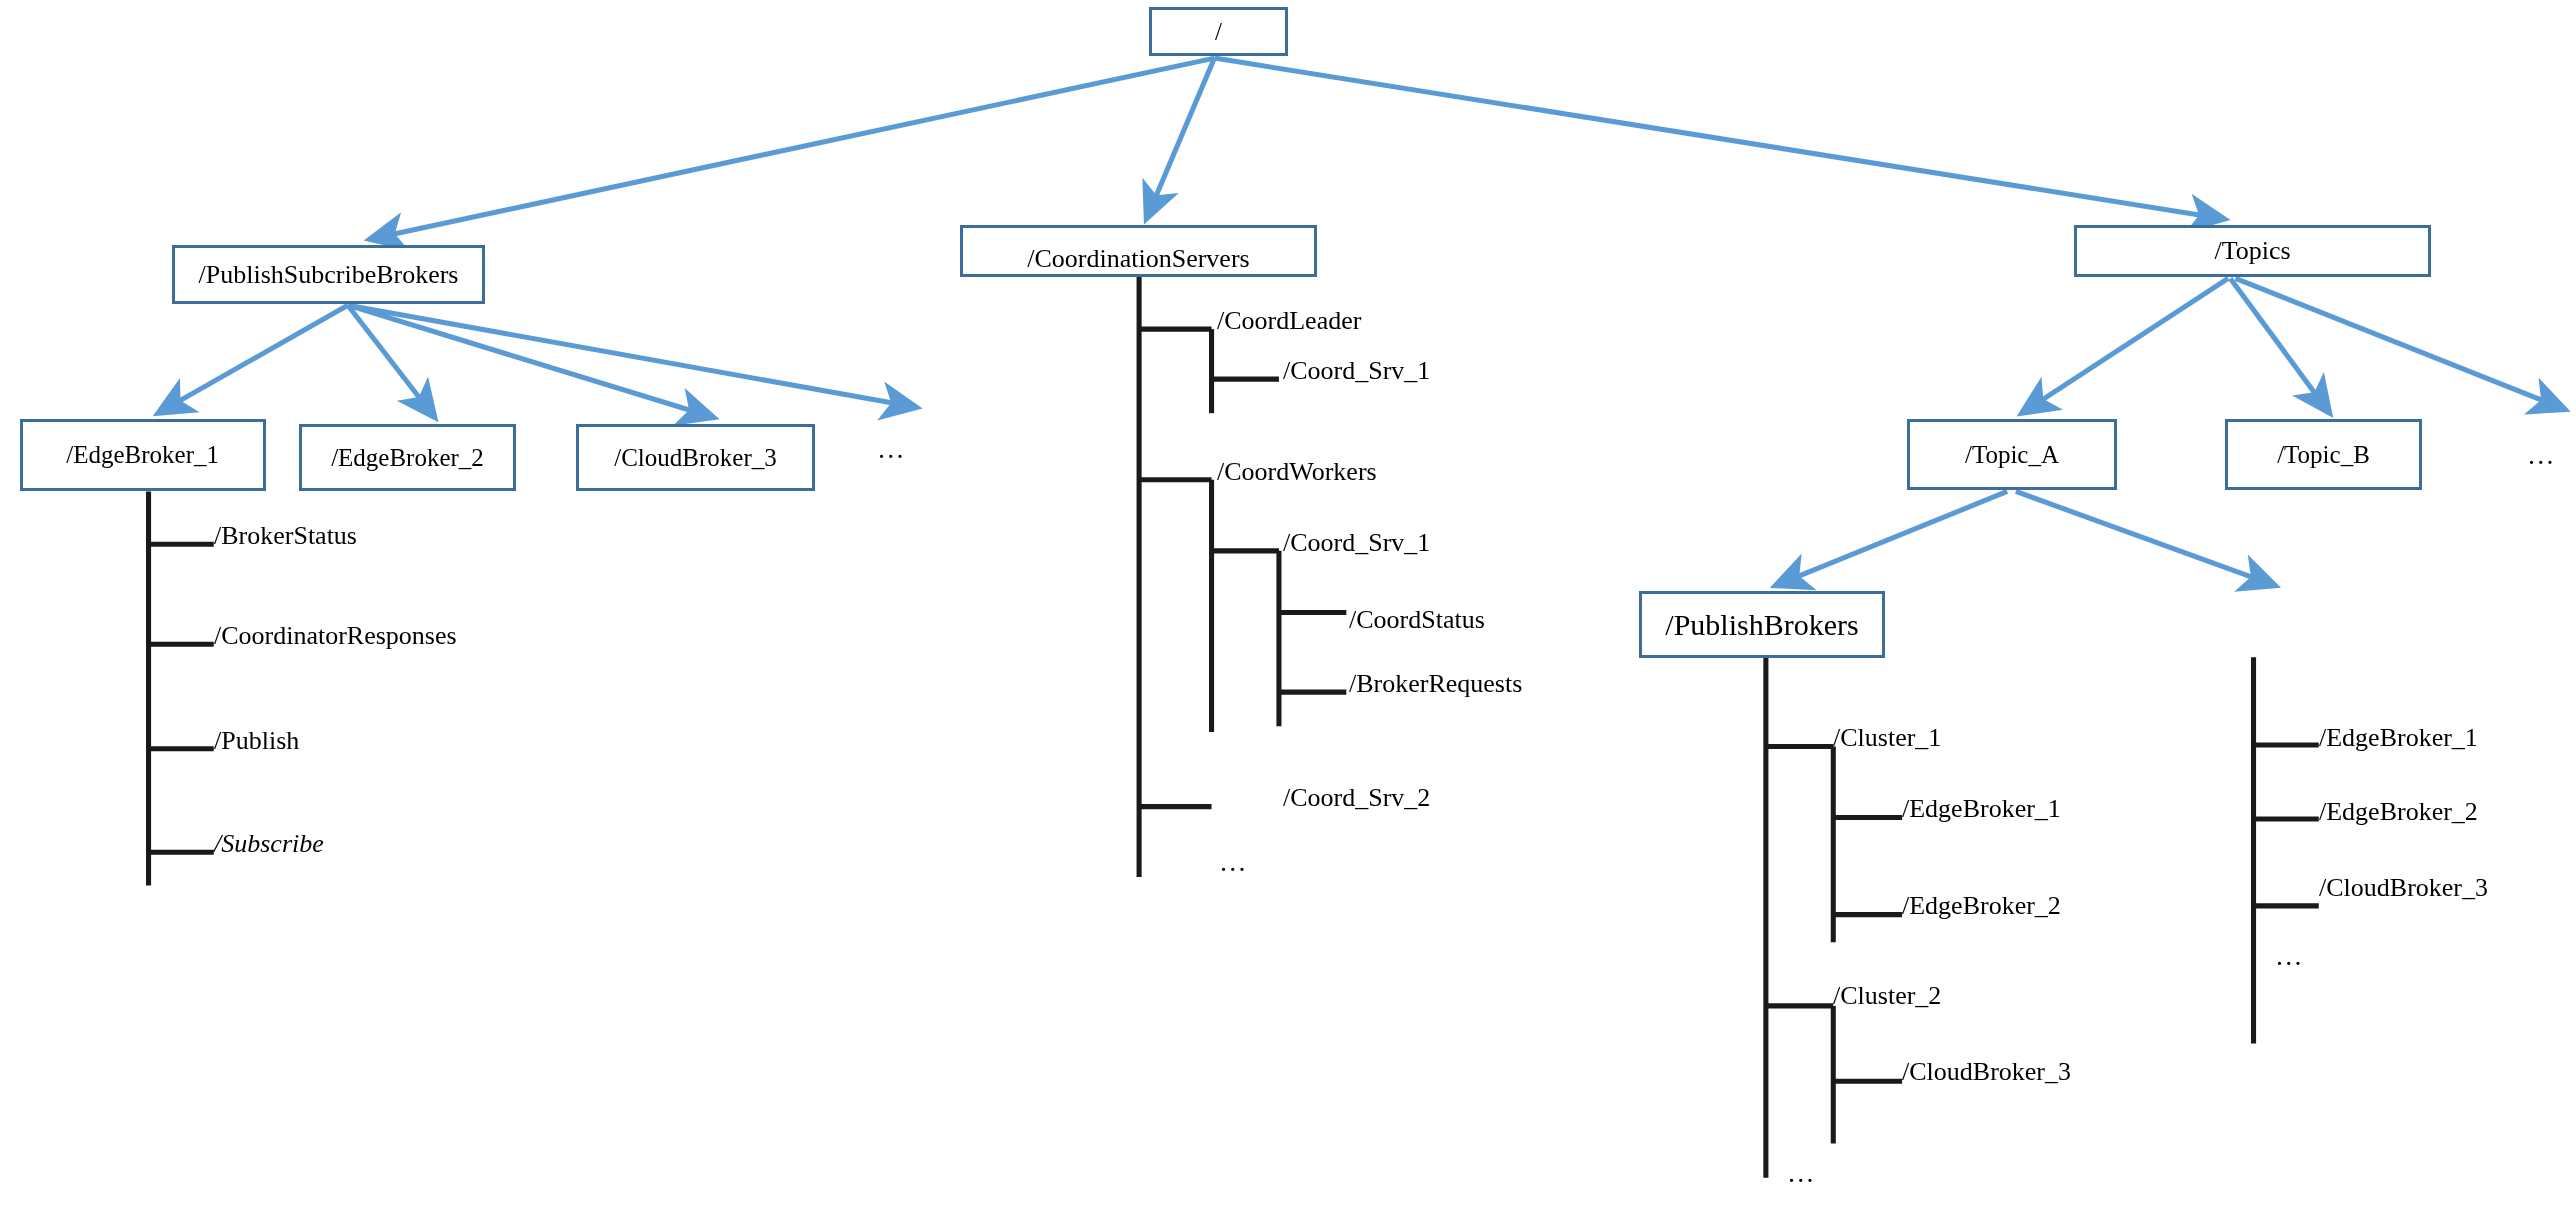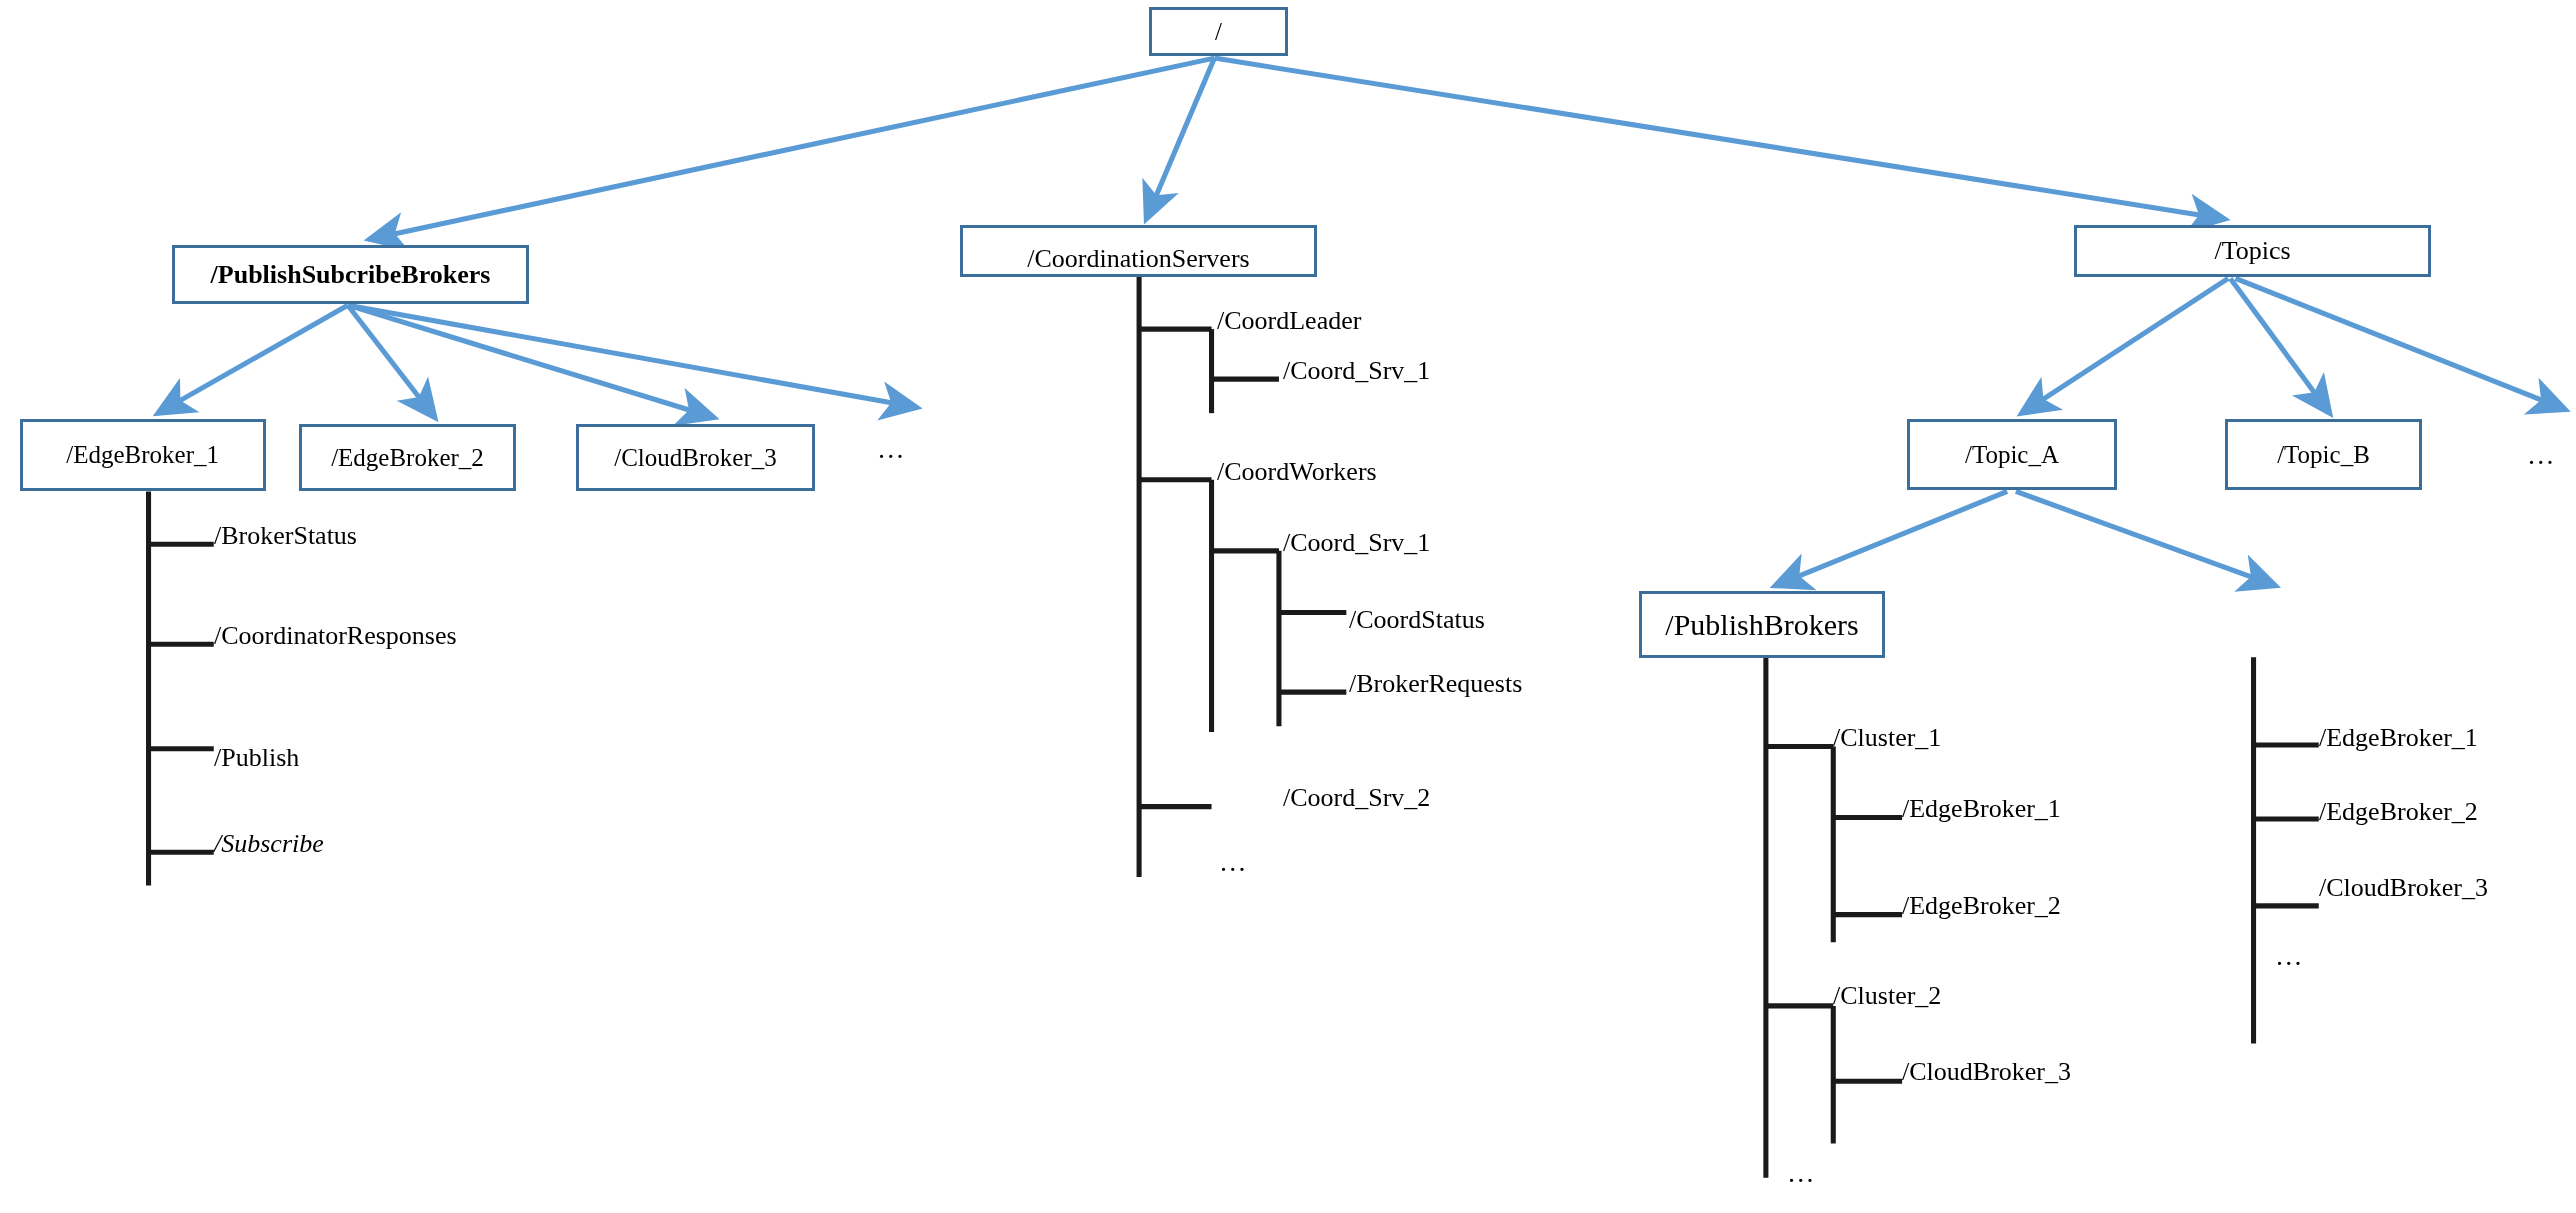--- a/index.html
+++ b/index.html
@@ -125,21 +125,21 @@
       <line x1="3110" y1="1028" x2="3200" y2="1028"></line>
       <line x1="3110" y1="1130" x2="3200" y2="1130"></line>
       <line x1="3110" y1="1250" x2="3200" y2="1250"></line>
     </g>
   </svg>
 
   <div class="node-box" style="left:1149px; top:7.2px; width:139px; height:49px; font-size:25px;">
     <span>/</span>
   </div>
 
-  <div class="node-box" style="left:172px; top:245px; width:357px; height:59px; font-size:26px;font-weight:bold;">
+  <div class="node-box" style="left:172px; top:245px; width:313px; height:59px; font-size:26px;">
     <span>/PublishSubcribeBrokers</span>
   </div>
 
   <div class="node-box" style="left:960px; top:225px; width:357px; height:52px; font-size:26px;align-items:flex-end;">
     <span>/CoordinationServers</span>
   </div>
 
   <div class="node-box" style="left:2054px; top:225px; width:357px; height:52px; font-size:26px;margin-left:20px;">
     <span>/Topics</span>
   </div>
@@ -168,21 +168,21 @@
 
   <div class="ellipsis" style="left:2527px; top:441px; font-size:27.5px;">…</div>
 
   <div class="node-box" style="left:1639px; top:591px; width:246px; height:67px; font-size:30px;">
     <span>/PublishBrokers</span>
   </div>
 
 
   <div class="leaf-label" style="left:214px; top:523px; font-size:26px;">/BrokerStatus</div>
   <div class="leaf-label" style="left:214px; top:623px; font-size:26px;">/CoordinatorResponses</div>
-  <div class="leaf-label" style="left:214px; top:728px; font-size:26px;margin-top:17px;">/Publish</div>
+  <div class="leaf-label" style="left:214px; top:728px; font-size:26px;">/Publish</div>
   <div class="leaf-label" style="left:214px; top:831px; font-size:26px;font-style:italic;">/Subscribe</div>
 
   <div class="leaf-label" style="left:1217px; top:308px; font-size:26px;">/CoordLeader</div>
   <div class="leaf-label" style="left:1283px; top:358px; font-size:26px;">/Coord_Srv_1</div>
   <div class="leaf-label" style="left:1217px; top:459px; font-size:26px;">/CoordWorkers</div>
   <div class="leaf-label" style="left:1283px; top:530px; font-size:26px;">/Coord_Srv_1</div>
   <div class="leaf-label" style="left:1349px; top:591px; font-size:26px;margin-top:16px;">/CoordStatus</div>
   <div class="leaf-label" style="left:1349px; top:671px; font-size:26px;">/BrokerRequests</div>
   <div class="leaf-label" style="left:1283px; top:785px; font-size:26px;">/Coord_Srv_2</div>
   <div class="ellipsis" style="left:1219px; top:848px; font-size:27.5px;">…</div>

